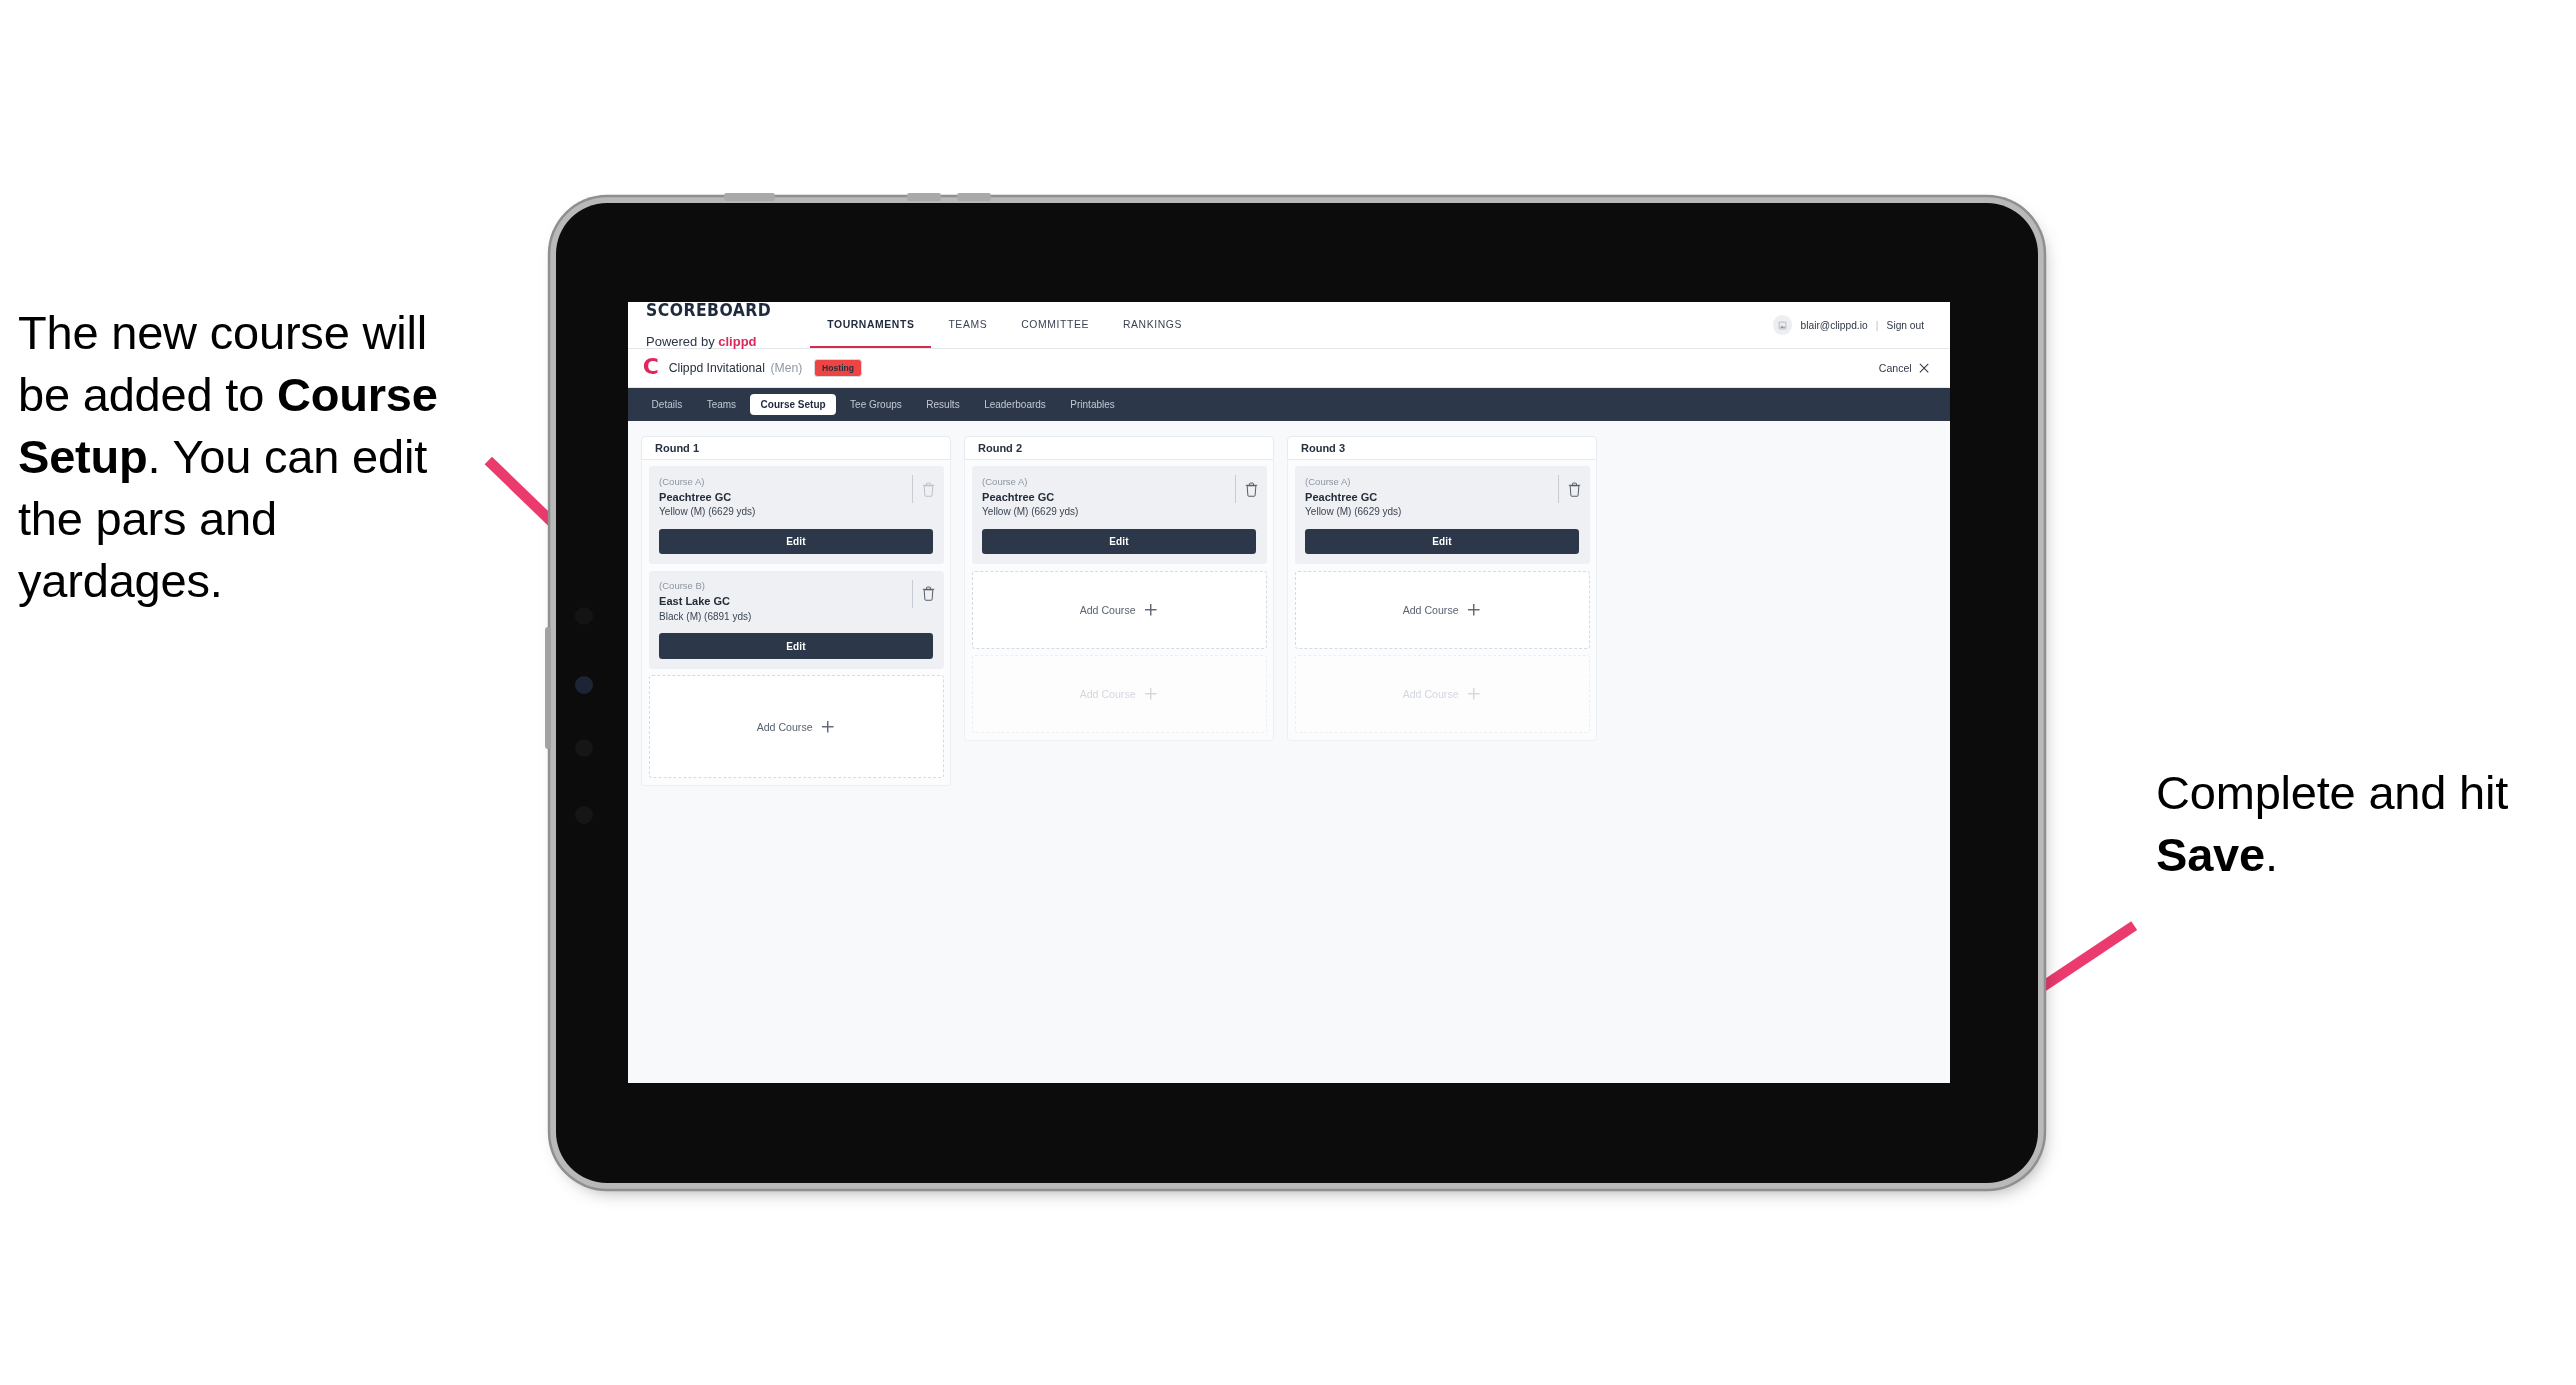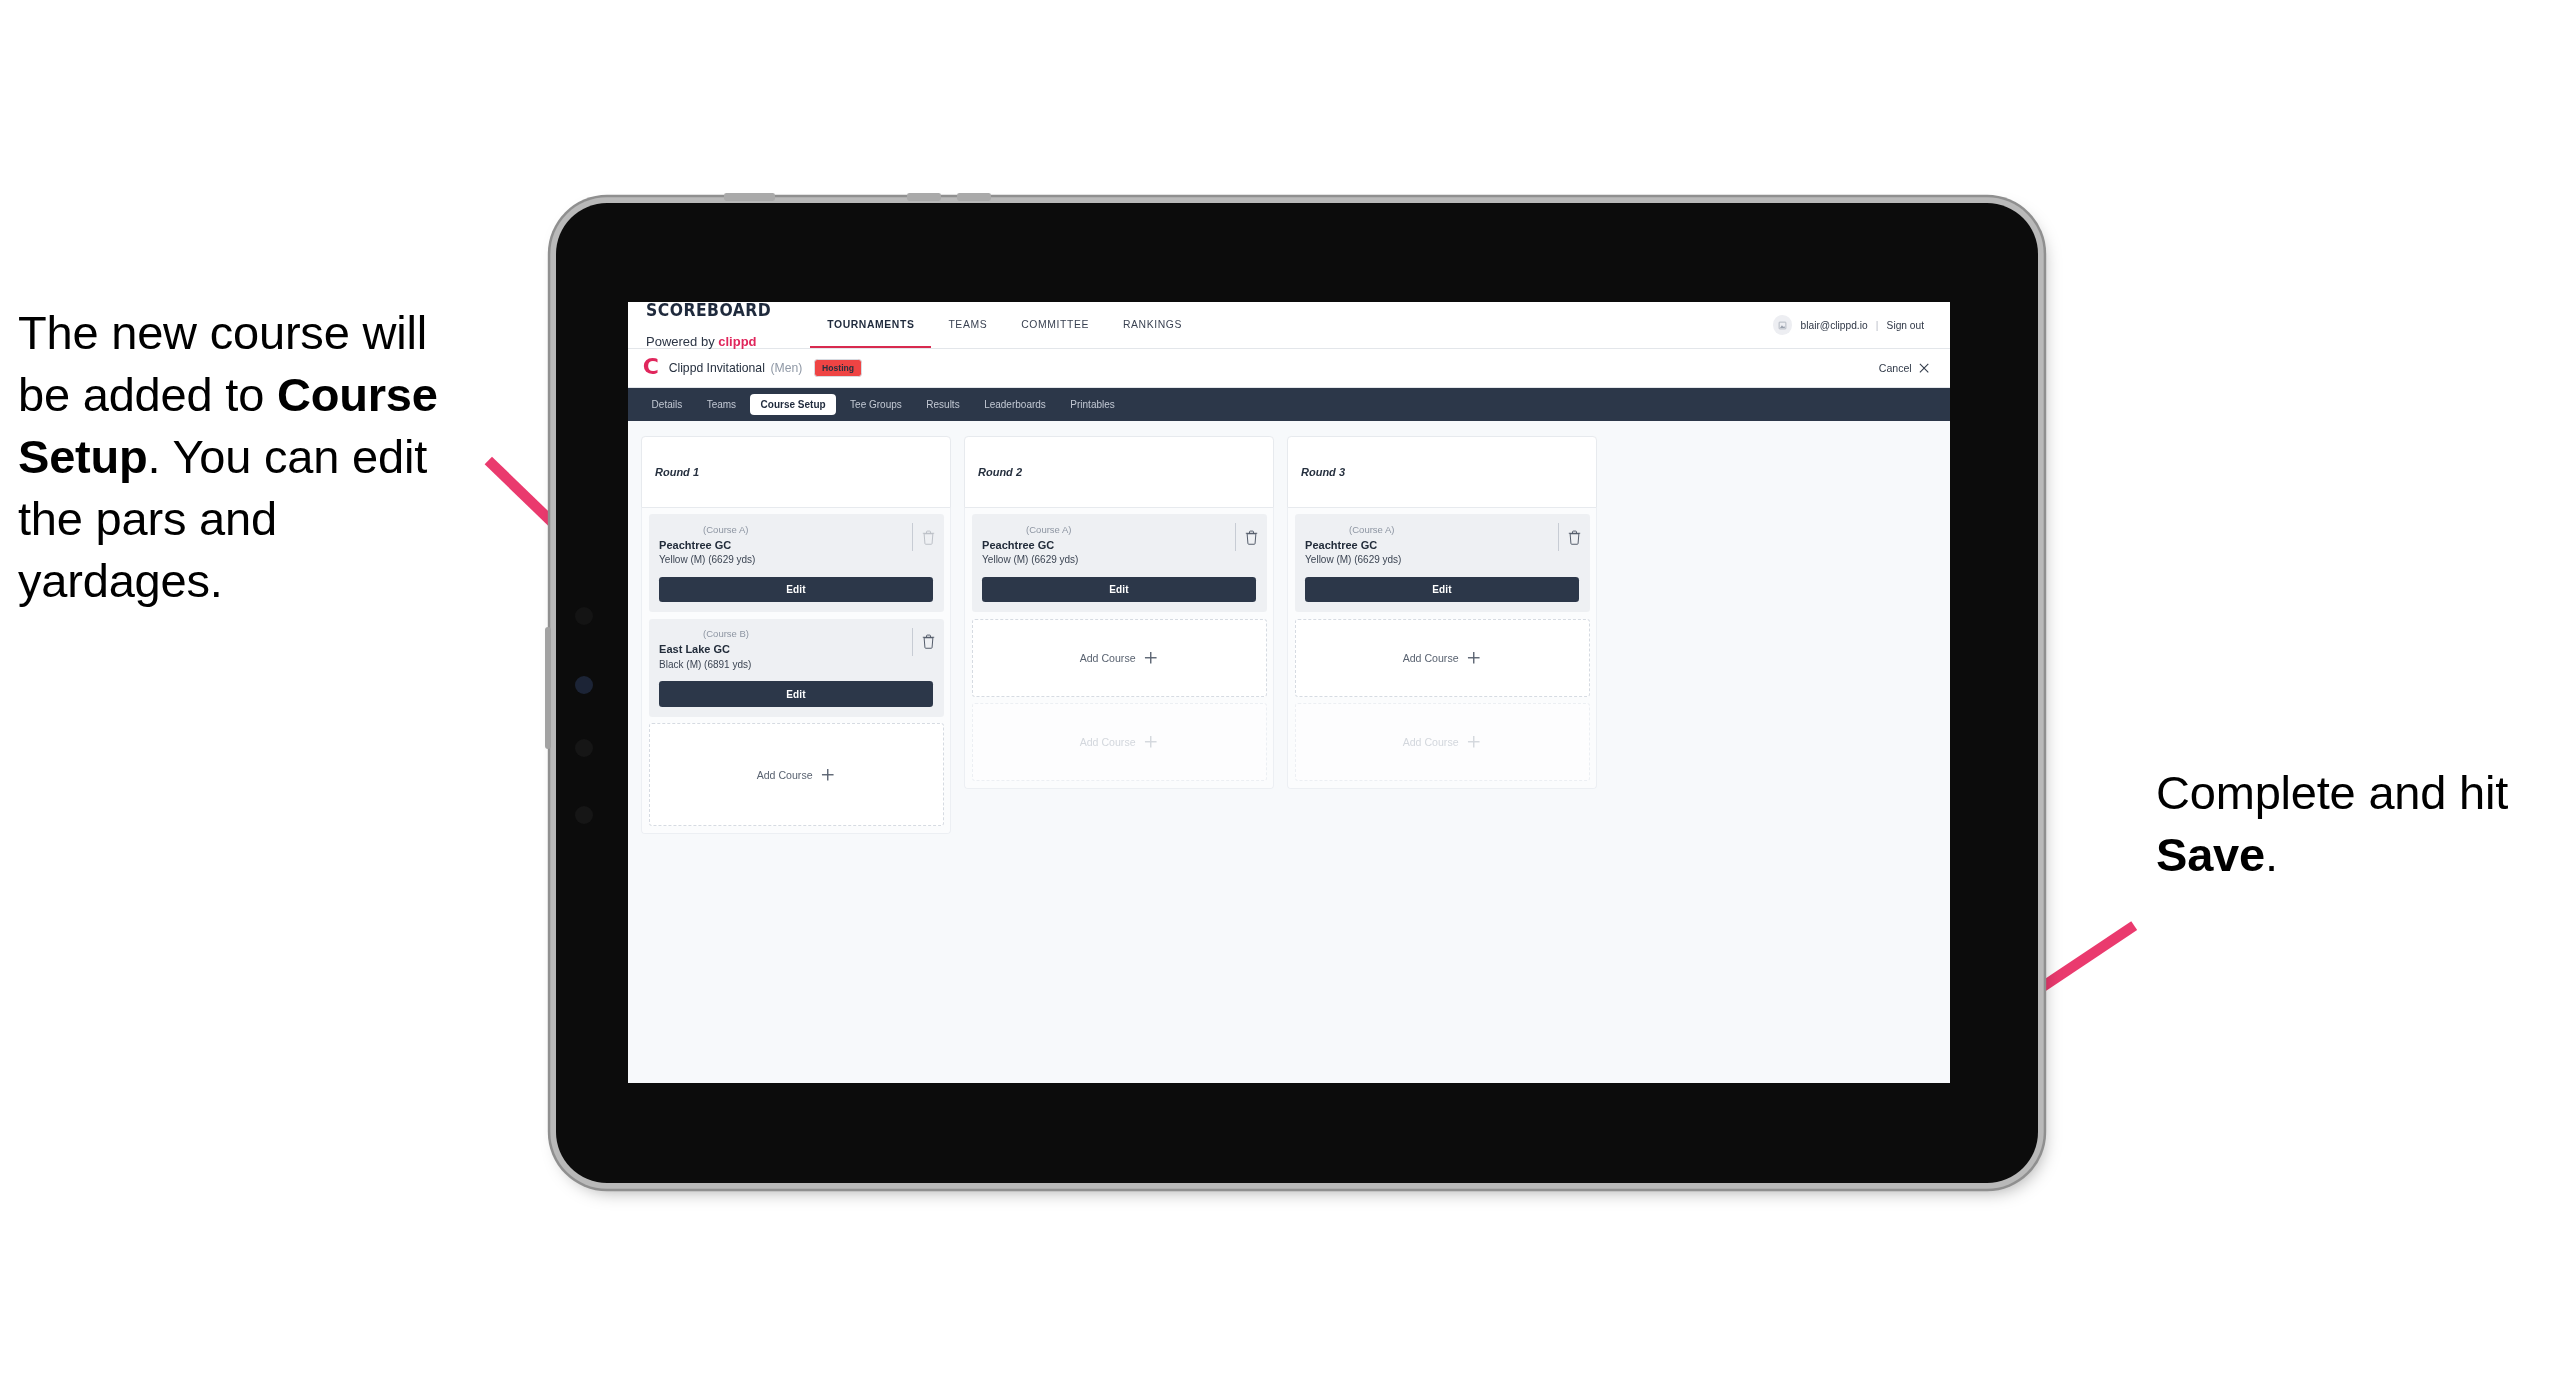--- a/index.html
+++ b/index.html
@@ -136,31 +136,31 @@
 
   
   #board {
     padding: 14.7px 13px; display:flex; gap: 13px; align-items:flex-start;
     background:#f7f9fb; height: calc(100% - 119px);
   }
   .round-col { width: 310px; display:flex; flex-direction:column; gap: 0; }
 
   .round-head {
     background:#ffffff; border:0.8px solid #e7eaee; border-radius: 4.1px 4.1px 0 0;
-    padding: 29px 13px; font-size:11px; font-weight:600; color:#26303f;font-style:italic;
+    padding: 5px 13px; font-size:11px; font-weight:600; color:#26303f;
   }
   .round-body {
     background:#fbfcfd; border:0.8px solid #eceff3; border-top:none;
     border-radius: 0 0 4.1px 4.1px; padding: 6.5px; display:flex; flex-direction:column; gap:6.5px;
   }
 
   .course-card {
     background:#eef0f3; border-radius: 3.3px; padding: 9.8px 10.6px 9.8px 10.6px; position:relative;
   }
-  .course-label { font-size: 9.5px; color:#8d95a2; line-height:1.35;margin-left:44px; }
+  .course-label { font-size: 9.5px; color:#8d95a2; line-height:1.35; }
   .course-name  { font-size: 11px; font-weight:700; color:#222c3a; line-height:1.5; }
   .course-tee   { font-size: 10px; color:#3c4553; line-height:1.45; }
   .card-actions {
     position:absolute; right: 9px; top: 9px; display:flex; align-items:center; gap: 9px;
   }
   .vdiv { width:0.8px; height: 28px; background:#c7ccd4; }
   .trash { width:13px; height:14.7px; display:block; }
   .trash.disabled { opacity: 0.32; }
 
   .edit-btn {

